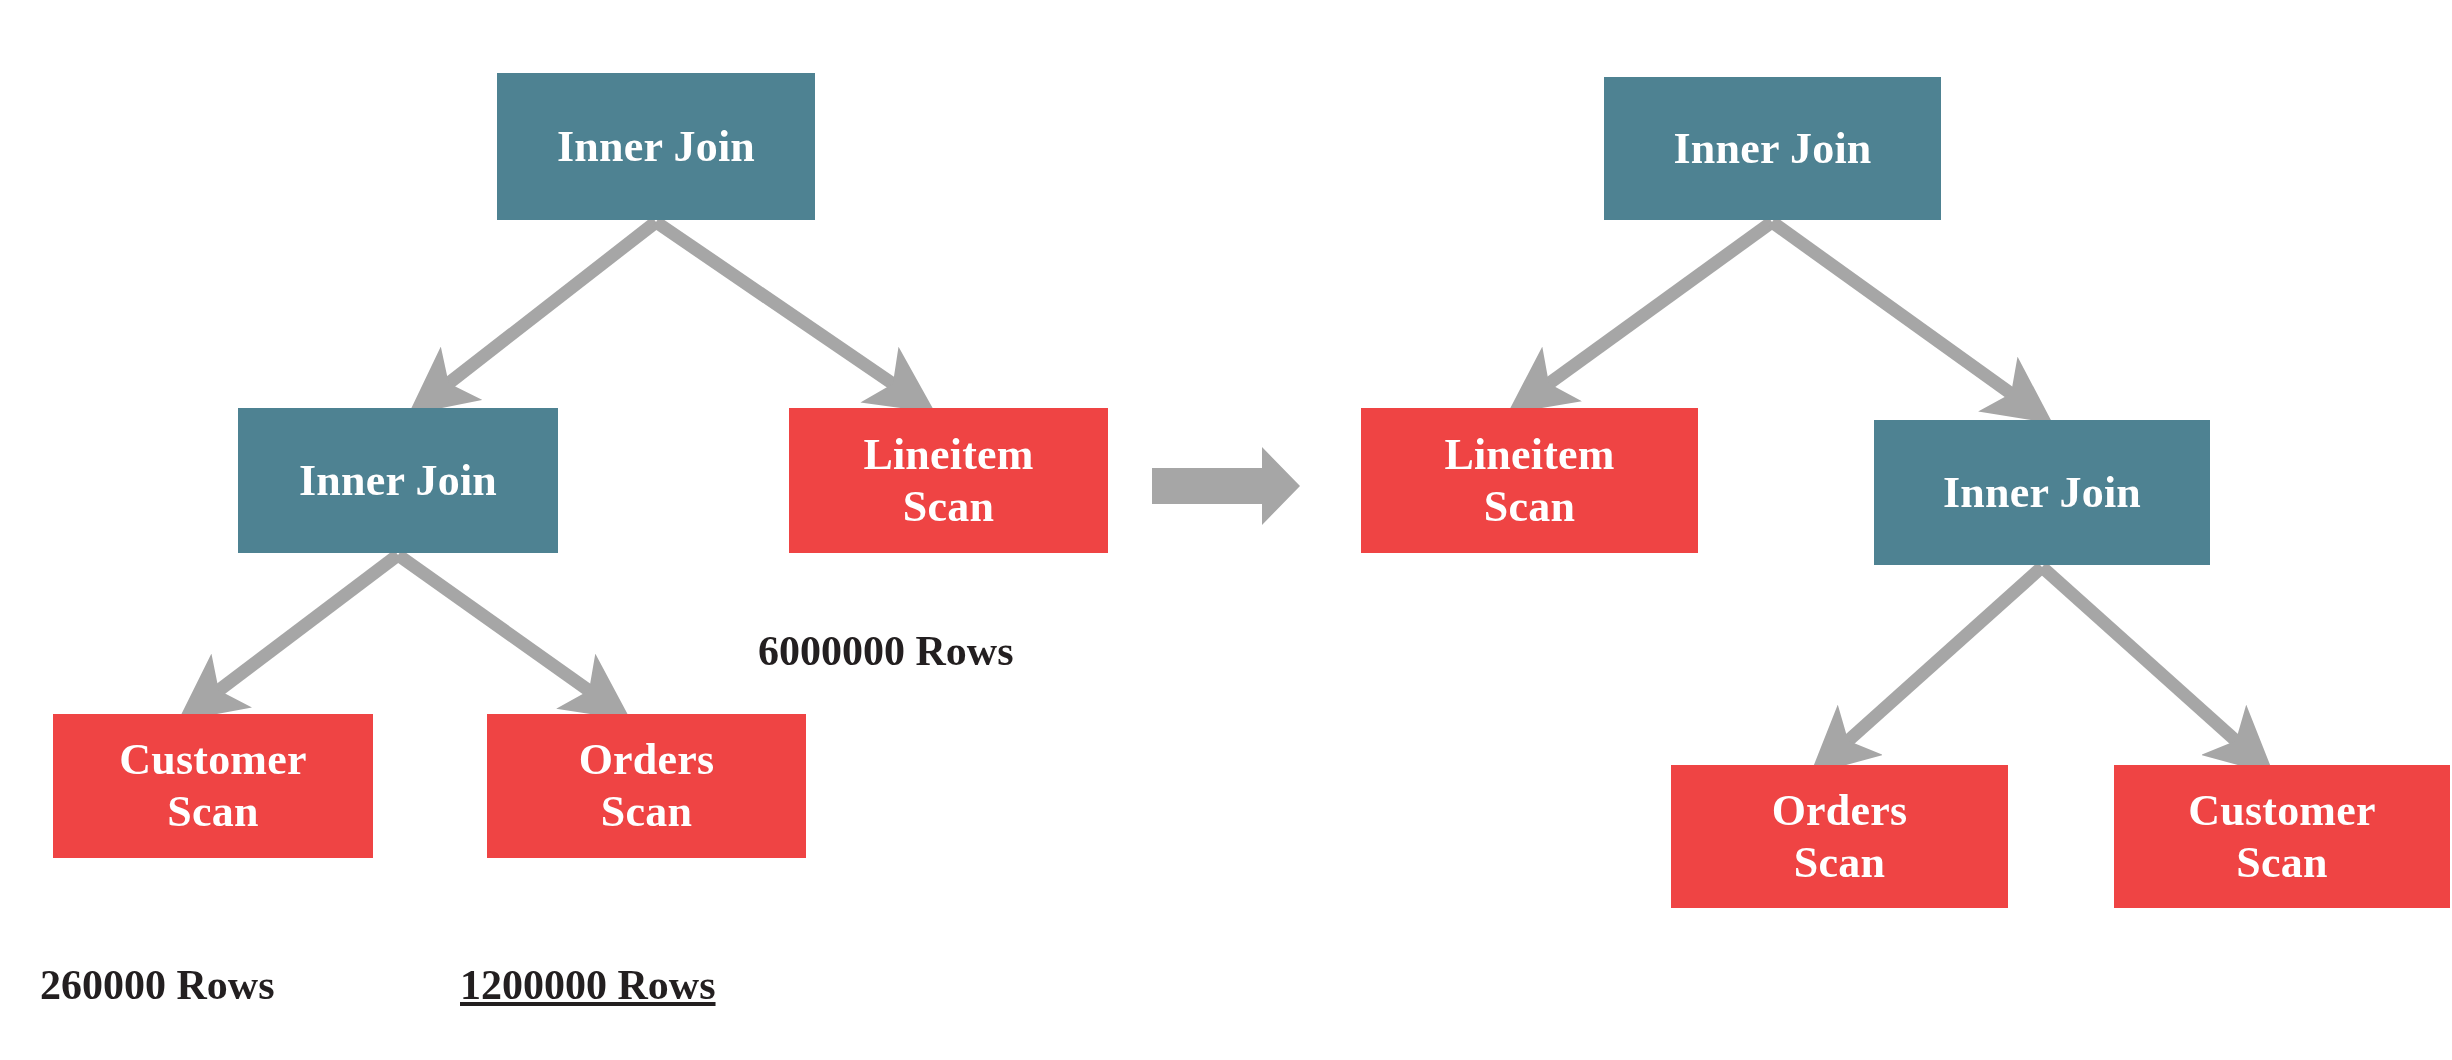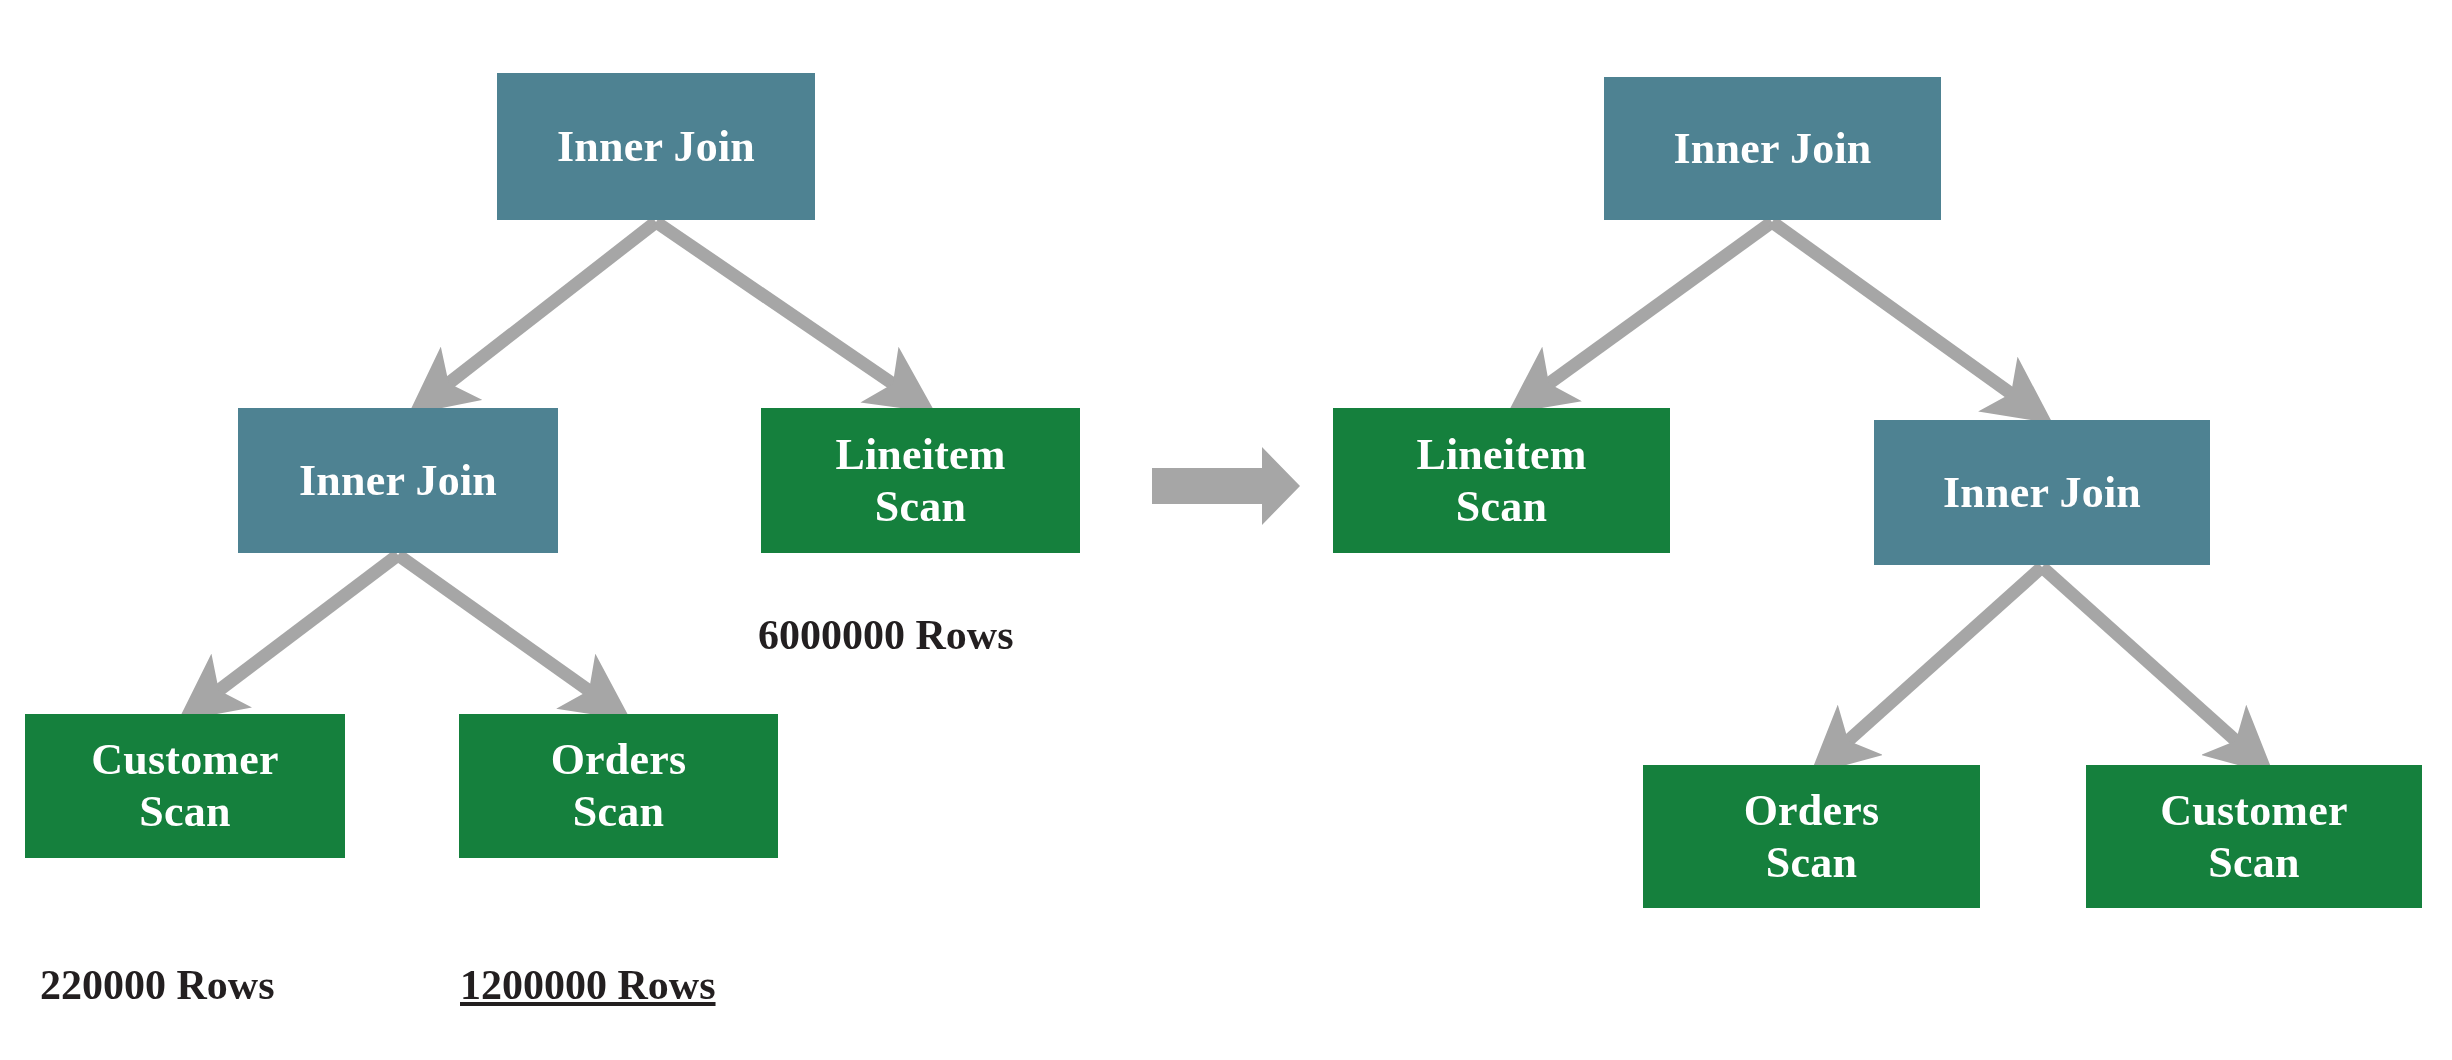--- a/index.html
+++ b/index.html
@@ -39,21 +39,22 @@
     letter-spacing: 0.2px;
     box-sizing: border-box;
     padding: 2px 6px;
     z-index: 2;
     text-shadow: 0 0 1px rgba(0,0,0,0.07);
   }
   .node.join {
     background: #4E8292;
   }
   .node.scan {
-    background: #15803d;
+    background: #ef4444;
+    margin-left: 28px;
   }
   .node-label {
     display: block;
     white-space: pre-line;
   }
   .rowlabel {
     position: absolute;
     color: #231F20;
     font-weight: bold;
     font-size: 42px;
@@ -108,23 +109,23 @@
   <div class="node scan" style="left:25px; top:714px; width:320px; height:144px;">
     <span class="node-label">Customer
 Scan</span>
   </div>
 
   <div class="node scan" style="left:459px; top:714px; width:319px; height:144px;">
     <span class="node-label">Orders
 Scan</span>
   </div>
 
-  <div class="rowlabel" style="left:758px; top:612px;">6000000 Rows</div>
+  <div class="rowlabel" style="left:758px; top:628px;">6000000 Rows</div>
 
-  <div class="rowlabel" style="left:40px; top:962px;">220000 Rows</div>
+  <div class="rowlabel" style="left:40px; top:962px;">260000 Rows</div>
 
   <div class="rowlabel" style="left:460px; top:962px;text-decoration:underline;">1200000 Rows</div>
 
   <div class="node join" style="left:1604px; top:77px; width:337px; height:143px;">
     <span class="node-label">Inner Join</span>
   </div>
 
   <div class="node scan" style="left:1333px; top:408px; width:337px; height:145px;">
     <span class="node-label">Lineitem
 Scan</span>

